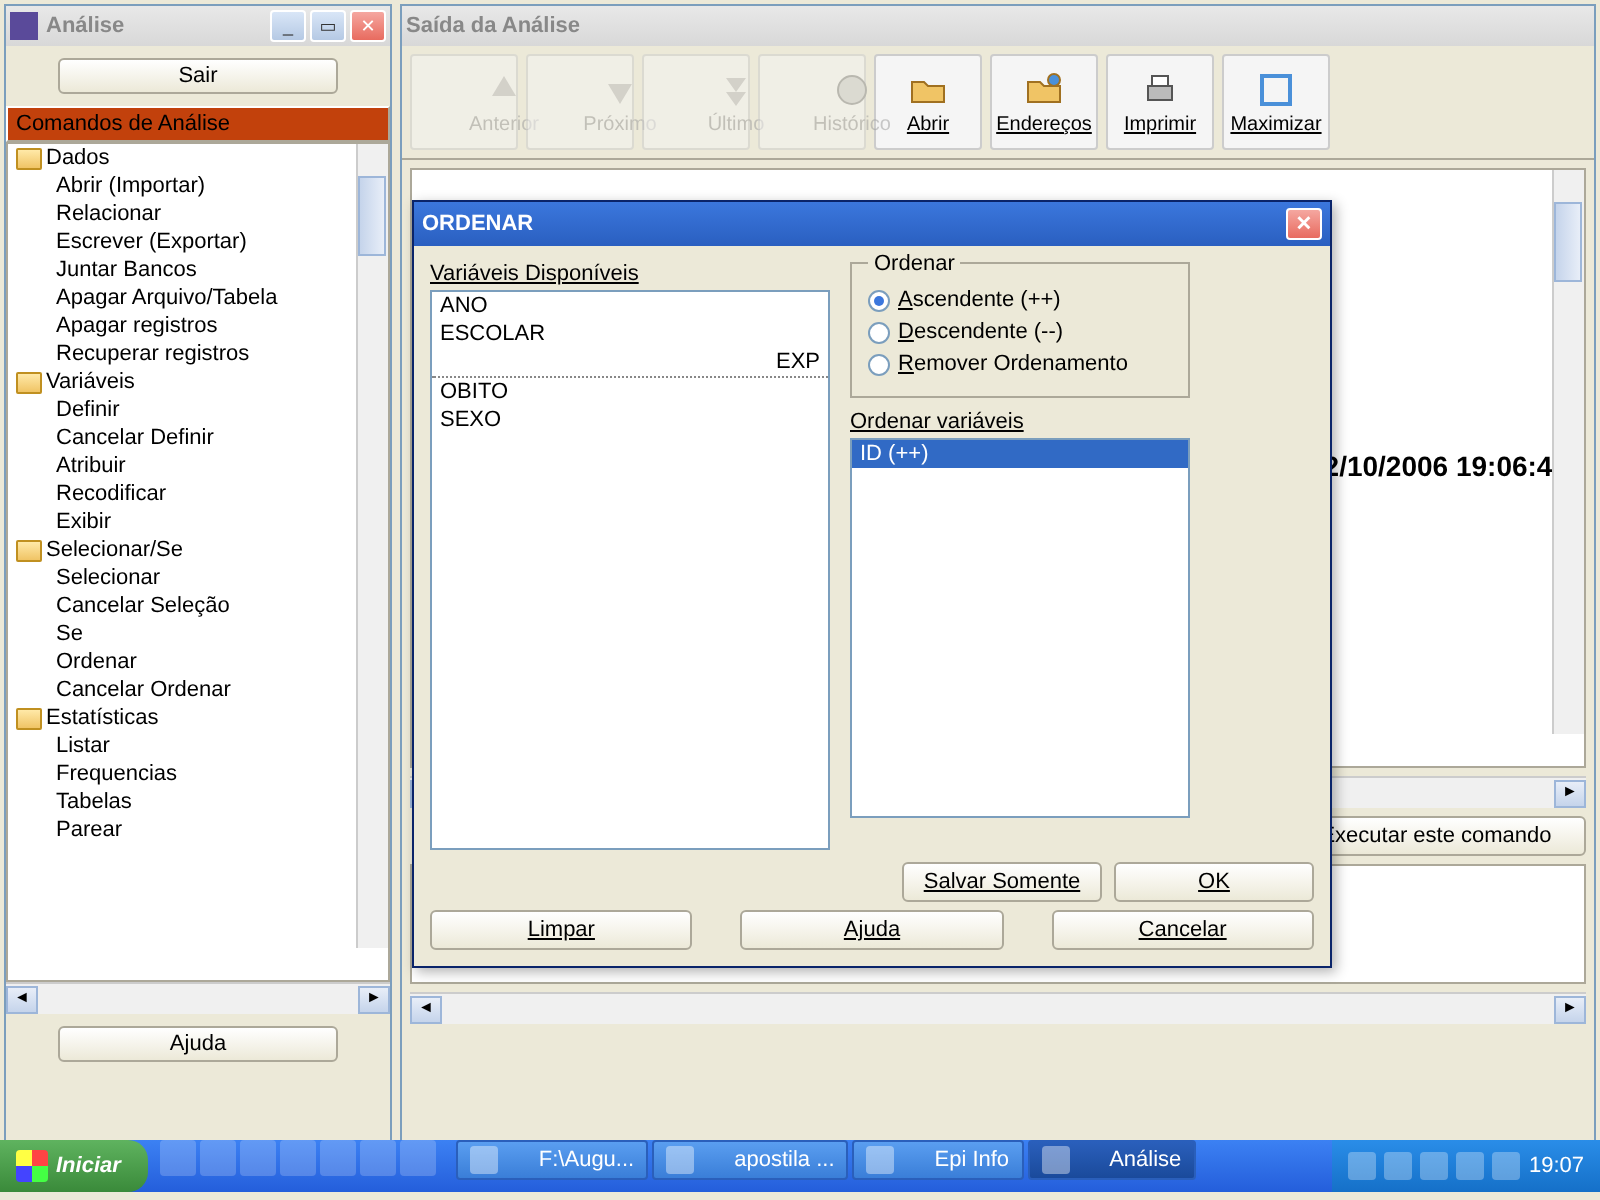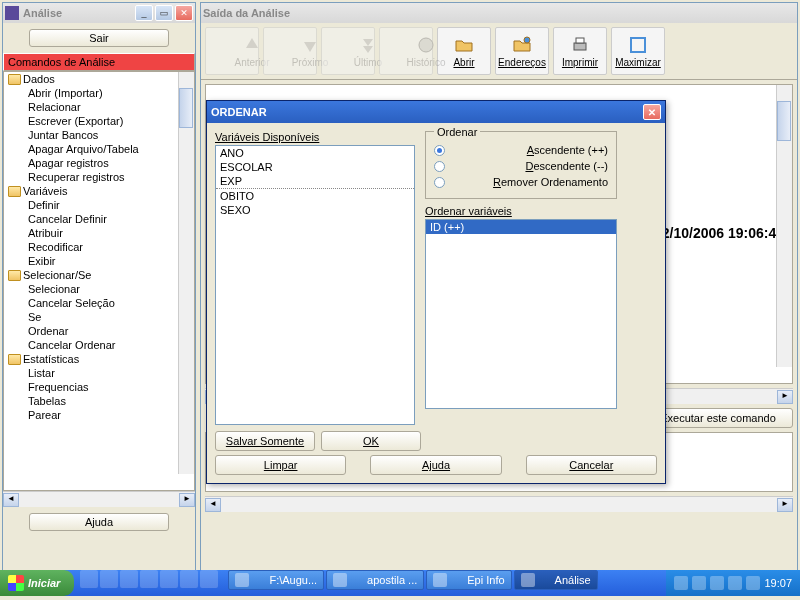--- a/index.html
+++ b/index.html
@@ -11,21 +11,21 @@
 .titlebar-inactive { background: linear-gradient(to bottom, #e8e8e8, #d8d8d8); }
 .titlebar .app-icon { width: 14px; height: 14px; background: #5a4a9a; margin-right: 4px; }
 .titlebar .title-text { flex: 1; color: #888; font-weight: bold; }
 .titlebar .win-btns { display: flex; gap: 2px; }
 .win-btn { width: 18px; height: 16px; border: 1px solid #fff; background: linear-gradient(to bottom, #d9e6f7, #b5c9e4); border-radius: 2px; display: flex; align-items: center; justify-content: center; font-size: 9px; color: #333; cursor: pointer; }
 .win-btn.close { background: linear-gradient(to bottom, #f5a7a0, #e86b5f); color: #fff; }
 
 .btn { background: linear-gradient(to bottom, #fff, #ece9d8); border: 1px solid #aca899; border-radius: 3px; padding: 2px 8px; cursor: pointer; text-align: center; }
 .btn-wide { width: 140px; margin: 6px auto; display: block; }
 
-.tree-header { background: #ef4444; border: 1px solid #fff; border-right-color: #aca899; border-bottom-color: #aca899; padding: 2px 4px; font-weight: normal; }
+.tree-header { background: #c2410c; border: 1px solid #fff; border-right-color: #aca899; border-bottom-color: #aca899; padding: 2px 4px; font-weight: normal; }
 .tree { background: #fff; border: 1px solid #aca899; height: 420px; overflow: auto; position: relative; }
 .tree-folder { padding: 1px 4px; display: flex; align-items: center; gap: 2px; cursor: pointer; }
 .folder-icon { width: 13px; height: 11px; background: linear-gradient(to bottom, #ffe9a8, #f0c465); border: 1px solid #c09020; border-radius: 1px; }
 .tree-sub { padding-left: 24px; cursor: pointer; padding-top: 1px; padding-bottom: 1px; white-space: nowrap; }
 .h-scroll { height: 16px; background: #f0f0f0; border-top: 1px solid #ccc; display: flex; align-items: center; }
 .scroll-btn { width: 16px; height: 14px; background: linear-gradient(to bottom, #e8eef8, #c5d4eb); border: 1px solid #9db6d9; font-size: 8px; text-align: center; }
 
 
 .right-area { position: absolute; left: 200px; top: 2px; right: 2px; height: 572px; background: #ece9d8; border: 1px solid #7b9ebd; }
 .toolbar { display: flex; gap: 4px; padding: 4px; border-bottom: 1px solid #aca899; flex-wrap: wrap; }
@@ -43,31 +43,31 @@
 
 
 .dialog { position: absolute; left: 206px; top: 100px; width: 460px; background: #ece9d8; border: 1px solid #0a246a; box-shadow: 2px 2px 6px rgba(0,0,0,0.3); z-index: 100; }
 .dialog-titlebar { background: linear-gradient(to bottom, #3b77dd, #2a5fc0); height: 22px; display: flex; align-items: center; padding: 0 4px; color: #fff; font-weight: bold; }
 .dialog-title { flex: 1; }
 .dialog-close { width: 18px; height: 16px; background: linear-gradient(to bottom, #f5a7a0, #e86b5f); border: 1px solid #fff; border-radius: 2px; display: flex; align-items: center; justify-content: center; color: #fff; font-size: 10px; cursor: pointer; }
 .dialog-body { padding: 8px; }
 .field-label { text-decoration: underline; margin-bottom: 2px; }
 .listbox { background: #fff; border: 1px solid #7b9ebd; width: 200px; height: 280px; }
 .listbox-item { padding: 1px 4px; cursor: pointer; }
-.listbox-item.etched { border-bottom: 1px dotted #888; }
+.listbox-item.etched { border-bottom: 1px dotted #888; text-align: right; }
 .dialog-cols { display: flex; gap: 10px; }
 .fieldset { border: 1px solid #aca899; padding: 6px 8px 8px; margin-bottom: 6px; }
 .fieldset-legend { position: relative; top: -12px; background: #ece9d8; padding: 0 3px; display: inline-block; }
 .fieldset-inner { margin-top: -8px; }
-.radio-row { display: flex; align-items: center; gap: 4px; padding: 2px 0; cursor: pointer; justify-content: space-between; }
+.radio-row { display: flex; align-items: center; gap: 4px; padding: 2px 0; cursor: pointer; }
 .radio { width: 11px; height: 11px; border-radius: 50%; border: 1px solid #7b9ebd; background: #fff; display: flex; align-items: center; justify-content: center; }
 .radio.checked::after { content: ''; width: 5px; height: 5px; background: #3b77dd; border-radius: 50%; }
-.order-list { background: #fff; border: 1px solid #7b9ebd; width: 192px; height: 190px; }
+.order-list { background: #fff; border: 1px solid #7b9ebd; width: 170px; height: 190px; }
 .order-list-item { background: #316ac5; color: #fff; padding: 1px 4px; }
-.dialog-buttons { display: flex; gap: 6px; margin-top: 6px; }
+.dialog-buttons { display: flex; gap: 6px; justify-content: flex-end; margin-top: 6px; }
 .dialog-buttons .btn { width: 100px; padding: 3px 0; }
 .dialog-buttons-row2 { display: flex; gap: 24px; margin-top: 4px; }
 .dialog-buttons-row2 .btn { flex: 1; padding: 3px 0; }
 
 
 .taskbar { position: absolute; left: 0; bottom: 4px; width: 800px; height: 26px; background: linear-gradient(to bottom, #3c81f3, #245edb); display: flex; align-items: flex-start; }
 .start-btn { background: linear-gradient(to bottom, #5fb35f, #3a8a3a); height: 26px; padding: 0 14px 0 8px; display: flex; align-items: center; gap: 4px; color: #fff; font-weight: bold; font-style: italic; border-radius: 0 10px 10px 0; cursor: pointer; }
 .start-logo { width: 16px; height: 16px; background: conic-gradient(#f44 0 25%, #4f4 0 50%, #44f 0 75%, #ff4 0); border-radius: 2px; }
 .ql { display: flex; gap: 2px; padding: 0 6px; }
 .ql-item { width: 18px; height: 18px; background: rgba(255,255,255,0.2); border-radius: 2px; cursor: pointer; }

